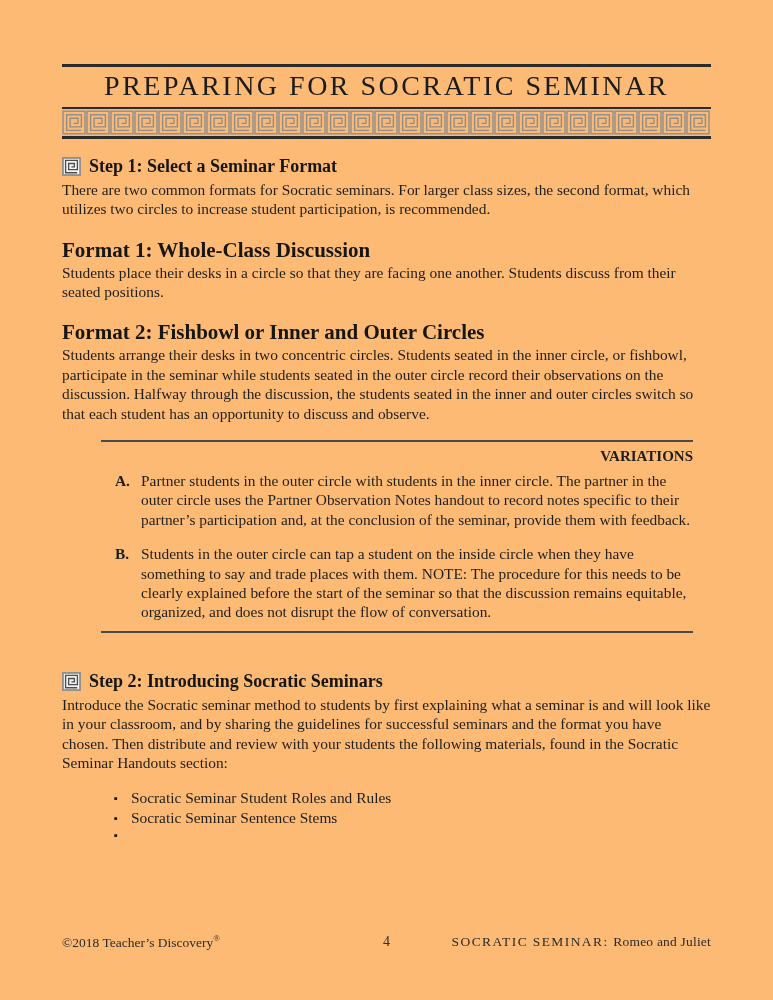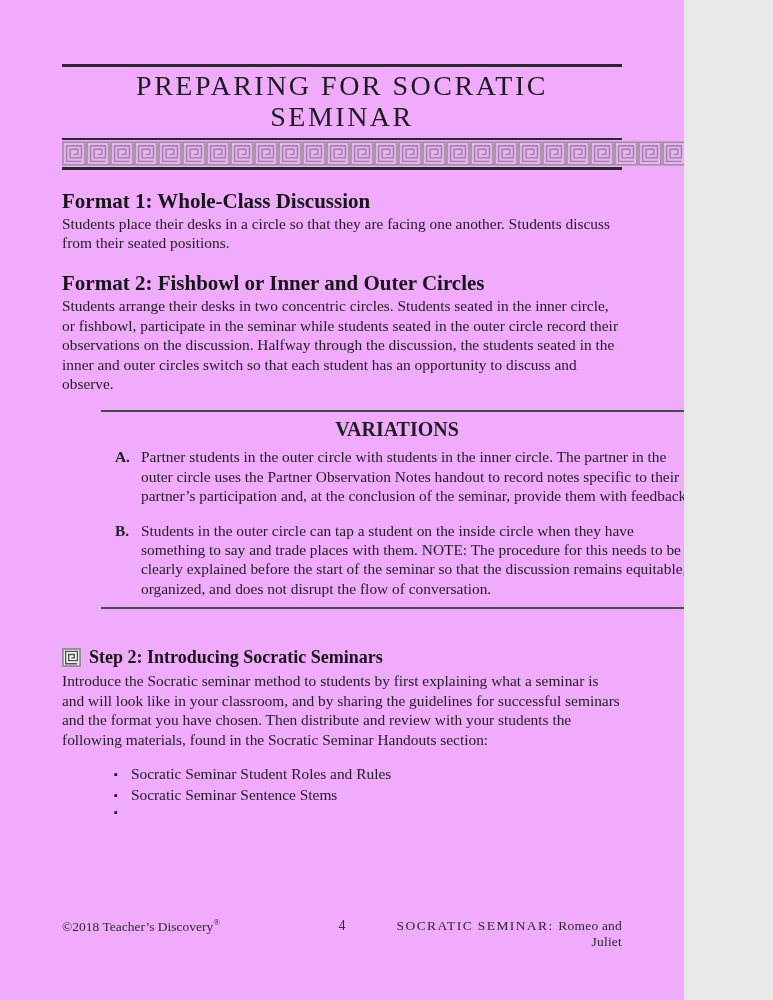--- a/index.html
+++ b/index.html
@@ -1,21 +1,21 @@
 <!DOCTYPE html>
 <html><head>
 <meta charset="utf-8">
 <style>
   * { margin: 0; padding: 0; box-sizing: border-box; }
   html, body { background: #e8e8e8; }
   body { width: 773px; margin: 0 auto; font-family: "Liberation Serif", "DejaVu Serif", serif; }
   .page {
     position: relative;
-    width: 684px; height: 1000px;
-    background: #f0abfc;
+    width: 773px; height: 1000px;
+    background: #fdba74;
     color: #1e1e1e;
     padding: 64px 62px 0 62px;
     overflow: hidden;
   }
 
   
   .rule-top { height: 3px; background: #2a2a2a; }
   .title {
     font-size: 28px; font-weight: 400; letter-spacing: 2.5px;
     text-align: center; line-height: 1.1;
@@ -33,21 +33,21 @@
     margin: 17px 0 3px 0;
     font-size: 18px; font-weight: 700; color: #161616;
   }
   .step-icon { margin-right: 8px; flex: 0 0 auto; }
   .body-text { font-size: 15.4px; line-height: 1.26; color: #1e1e1e; }
   .sub-heading { font-size: 21px; font-weight: 700; margin-top: 19px; color: #161616; }
 
   
   .variations { width: 592px; margin: 17px 0 0 39px; }
   .v-rule { height: 2px; background: #4a4a4a; }
-  .v-title { text-align: center; font-weight: 700; font-size: 20px; padding: 6px 0 6px 0; }
+  .v-title { text-align: right; font-weight: 700; font-size: 15px; padding: 6px 0 6px 0; }
   .v-item { display: flex; padding-left: 14px; margin-bottom: 15px; }
   .v-label { font-weight: 700; width: 26px; flex: 0 0 26px; font-size: 15.4px; line-height: 1.26; }
   .v-text { flex: 1; font-size: 15.4px; line-height: 1.26; padding-right: 2px; }
   .v-item.last { margin-bottom: 9px; }
 
   
   .step2-heading { margin-top: 38px; }
 
   
   .materials { list-style: none; margin: 15px 0 0 52px; }
@@ -183,20 +183,28 @@
       </svg>
         <svg class="gk-tile" width="24" height="25" viewBox="0 0 24 25" xmlns="http://www.w3.org/2000/svg">
         <rect x="1" y="1.2" width="22" height="22.6" fill="none" stroke="#8e8e8e" stroke-width="1.4"></rect>
         <path d="M 19.4 20.4 L 4.6 20.4 L 4.6 4.8 L 19.4 4.8 L 19.4 16.9 L 8.1 16.9 L 8.1 8.3 L 15.9 8.3 L 15.9 13.4 L 11.5 13.4" fill="none" stroke="#8e8e8e" stroke-width="1.4"></path>
       </svg>
       </div>
     <div class="rule-band-bottom"></div>
   </header>
 
   <section>
+    <h2 class="step-heading">
+      <svg class="step-icon" width="19" height="19" viewBox="0 0 20 20" xmlns="http://www.w3.org/2000/svg">
+        <rect x="1" y="1" width="18" height="18" fill="#f4f4f4" stroke="#8a8a8a" stroke-width="1.8"></rect>
+        <path d="M 16 16.6 L 3.8 16.6 L 3.8 3.6 L 16.2 3.6 L 16.2 13.2 L 7 13.2 L 7 6.8 L 13 6.8 L 13 10.4 L 9.8 10.4" fill="none" stroke="#4e4e4e" stroke-width="1.4"></path>
+      </svg>
+      <span>Step 1: Select a Seminar Format</span>
+    </h2>
+    <p class="body-text">There are two common formats for Socratic seminars. For larger class sizes, the second format, which utilizes two circles to increase student participation, is recommended.</p>
 
     <h3 class="sub-heading">Format 1: Whole-Class Discussion</h3>
     <p class="body-text">Students place their desks in a circle so that they are facing one another. Students discuss from their seated positions.</p>
 
     <h3 class="sub-heading">Format 2: Fishbowl or Inner and Outer Circles</h3>
     <p class="body-text">Students arrange their desks in two concentric circles. Students seated in the inner circle, or fishbowl, participate in the seminar while students seated in the outer circle record their observations on the discussion. Halfway through the discussion, the students seated in the inner and outer circles switch so that each student has an opportunity to discuss and observe.</p>
 
     <div class="variations">
       <div class="v-rule"></div>
       <div class="v-title">VARIATIONS</div>

